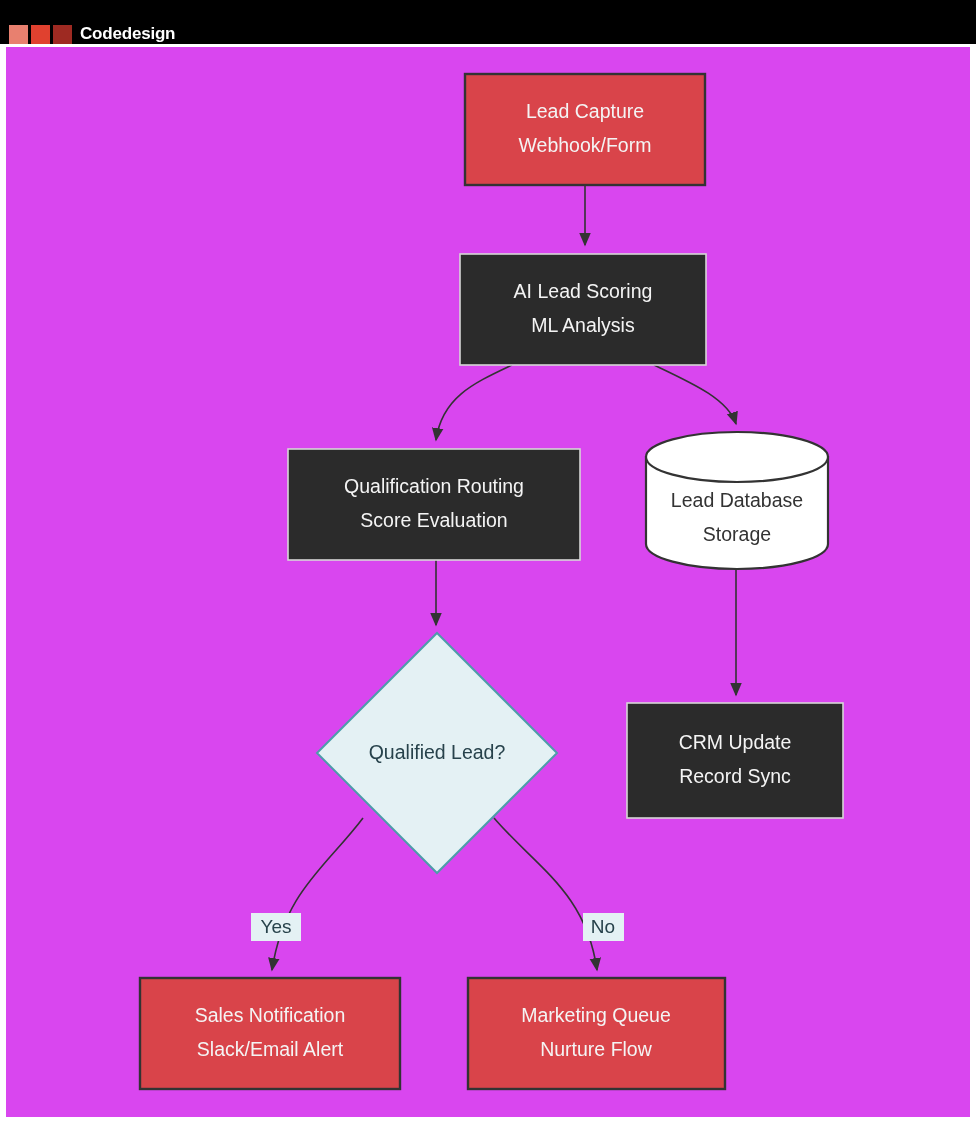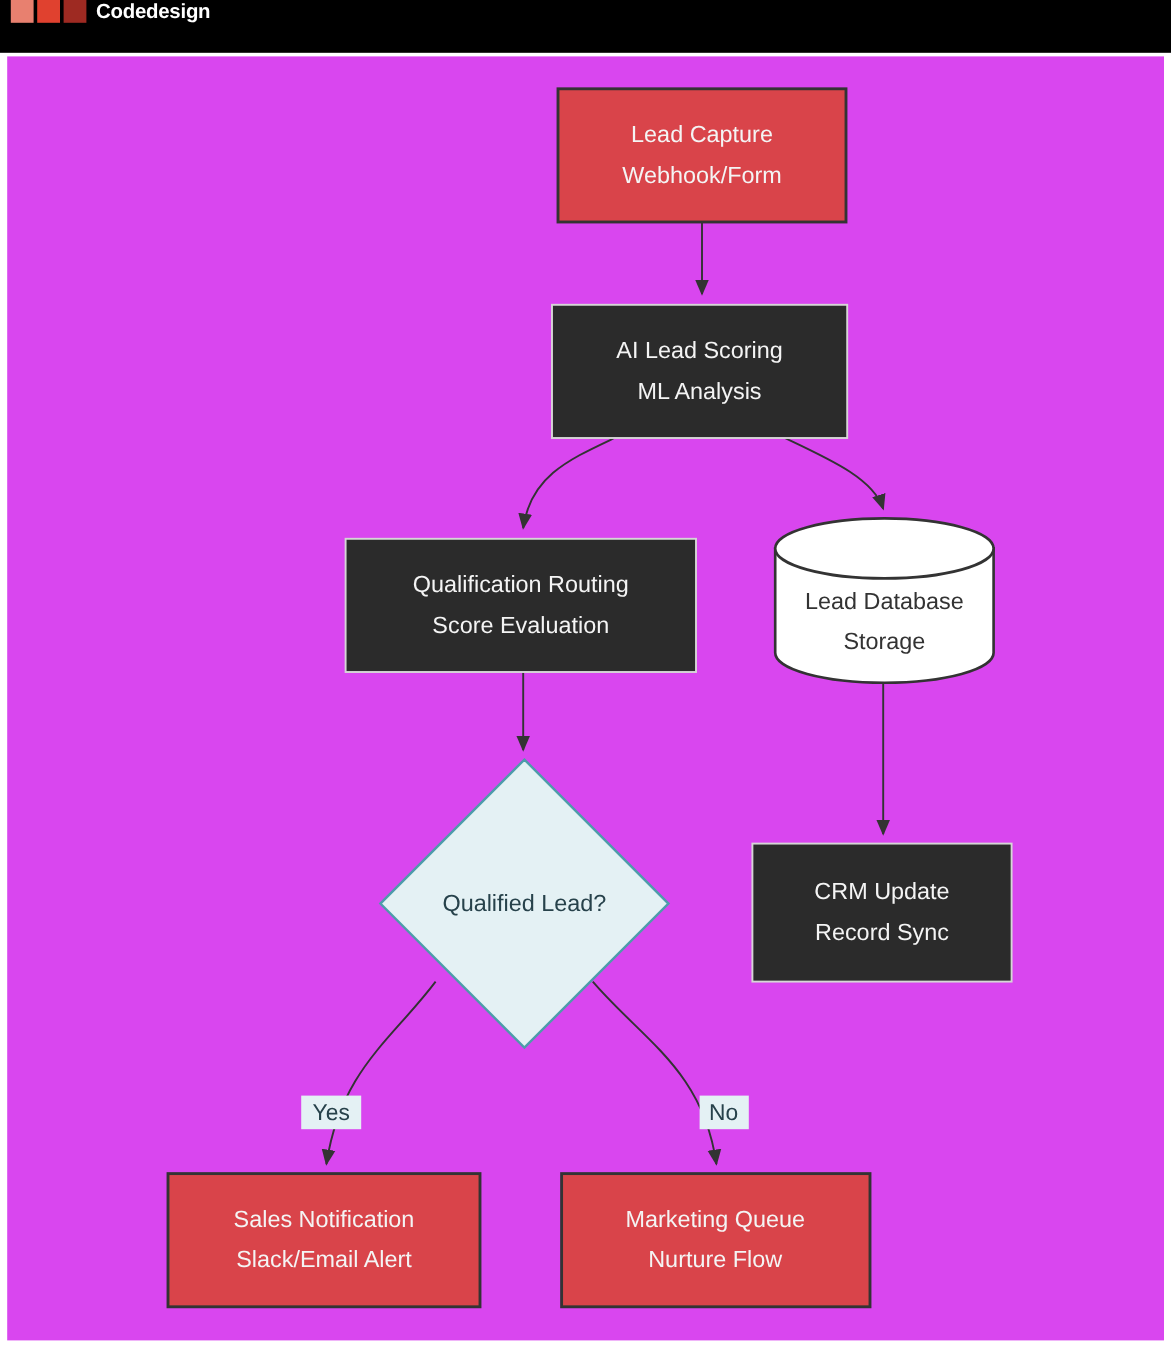--- a/index.html
+++ b/index.html
@@ -17,21 +17,21 @@
 
   
   #app-header {
     position: absolute;
     left: 0;
     top: 0;
     width: 976px;
     height: 44px;
     background: #000000;
     display: flex;
-    align-items: flex-start;
+    align-items: flex-end;
     box-sizing: border-box;
     padding-left: 9px;
   }
   .logo-squares {
     display: flex;
     gap: 3px;
     align-items: center;
   }
   .logo-sq {
     width: 19px;

